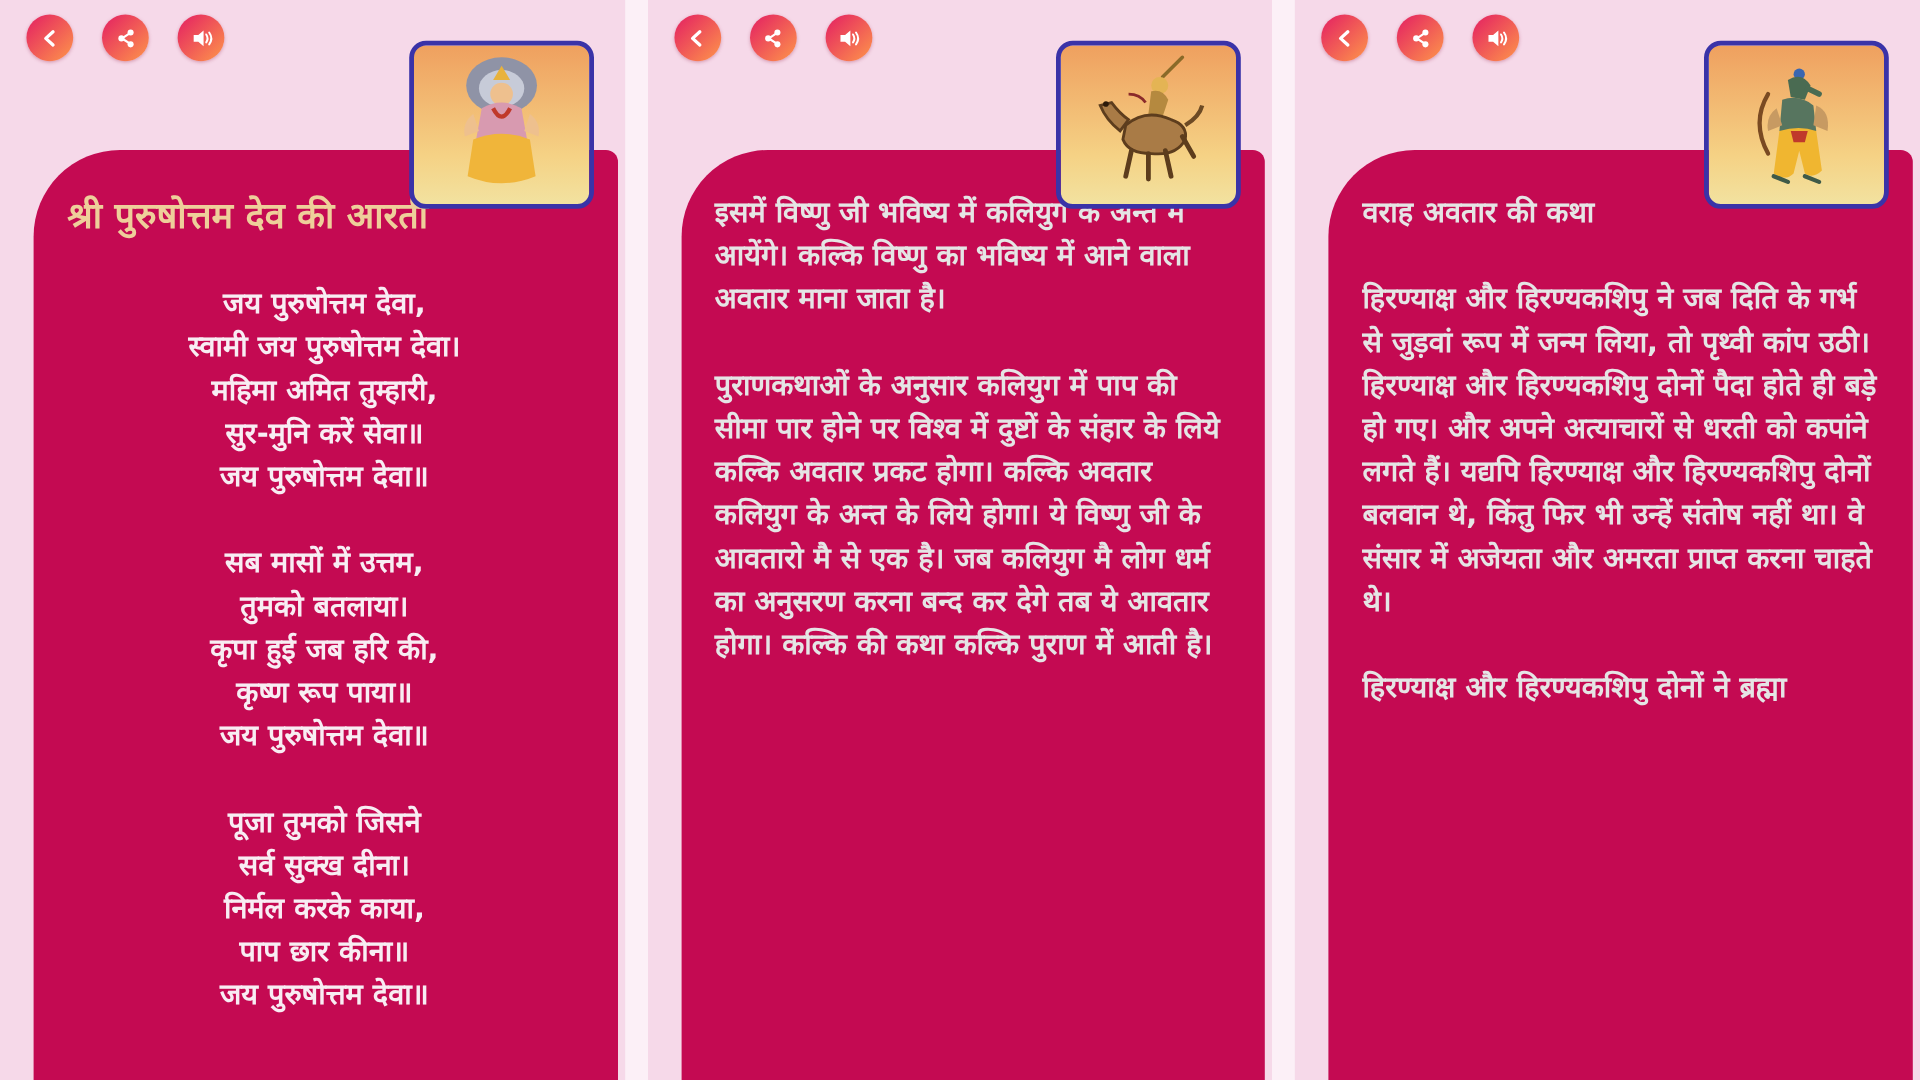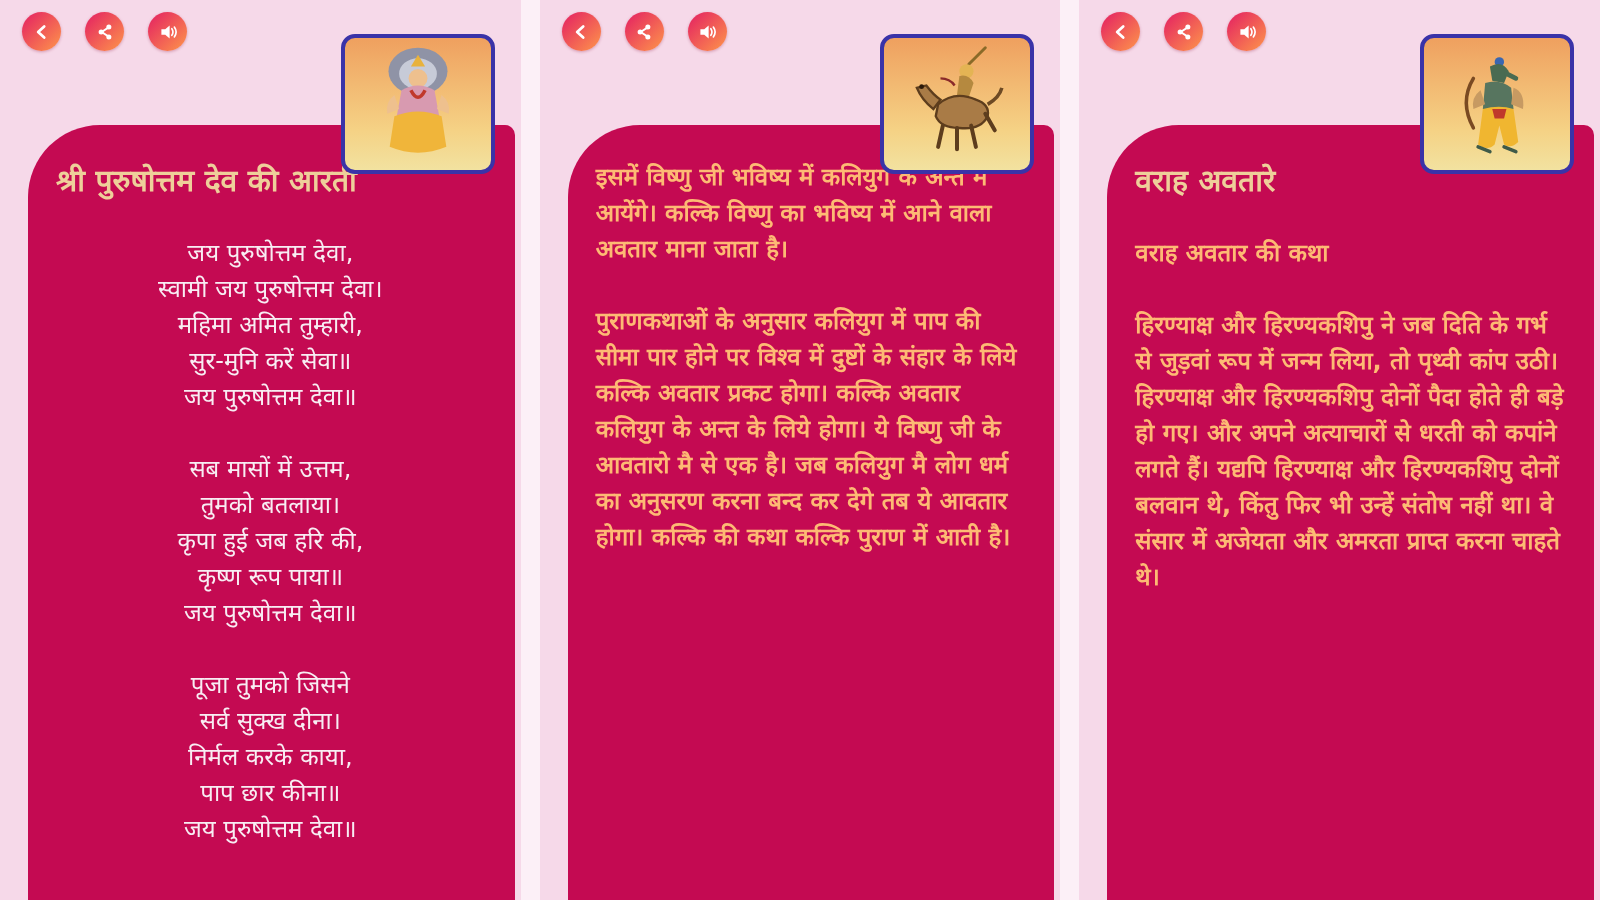--- a/index.html
+++ b/index.html
@@ -14,23 +14,23 @@
   .circle-btn svg{display:block;}
   .deity-card{position:absolute;top:34px;right:26px;width:146px;height:132px;
     border:4px solid #3a33a8;border-radius:14px;z-index:4;
     background:linear-gradient(180deg,#efa05f 0%,#f5d285 70%,#f2e2a0 100%);
     display:flex;align-items:center;justify-content:center;overflow:hidden;}
   .content-card{position:absolute;left:28px;right:6px;top:125px;bottom:-40px;
     background:#c40a52;border-radius:72px 10px 0 0;
     padding:34px 30px 0 28px;box-sizing:border-box;z-index:1;}
   .card-title{color:#eecf9a;font-size:30px;font-weight:700;line-height:1.45;
     margin:0 0 32px 0;max-width:410px;}
-  .verse{color:#f8edf3;font-size:24px;font-weight:400;line-height:36px;
+  .verse{color:#f8edf3;font-size:24px;font-weight:700;line-height:36px;
     text-align:center;white-space:pre-line;}
-  .para{color:#fdba74;font-size:24px;font-weight:600;line-height:36px;
+  .para{color:#e5e5e5;font-size:24px;font-weight:600;line-height:36px;
     margin:0 0 36px 0;white-space:pre-line;}
 </style>
 </head>
 <body>
 
 <div class="app">
 
   <div class="panel">
     <div class="btn-row">
       <div class="circle-btn">
@@ -192,19 +192,19 @@
           <path d="M36 40 Q28 46 30 56 L40 52 Z" fill="#c79a62"></path>
           <path d="M64 38 Q74 42 72 56 L62 52 Z" fill="#c79a62"></path>
           <path d="M38 56 Q52 52 64 56 L68 84 Q62 90 56 86 L52 70 L48 86 Q42 92 34 86 Z" fill="#f0b630"></path>
           <path d="M46 56 L58 56 L56 64 L48 64 Z" fill="#c0392b"></path>
           <path d="M34 88 L44 92 M56 88 L66 92" stroke="#3f5a48" stroke-width="3" stroke-linecap="round"></path>
         </svg>
       </span>
     </div>
 
     <div class="content-card">
-      <h1 class="card-title">वराह अवतारे</h1>
       <p class="para">वराह अवतार की कथा</p>
       <p class="para">हिरण्याक्ष और हिरण्यकशिपु ने जब दिति के गर्भ से जुड़वां रूप में जन्म लिया, तो पृथ्वी कांप उठी। हिरण्याक्ष और हिरण्यकशिपु दोनों पैदा होते ही बड़े हो गए। और अपने अत्याचारों से धरती को कपांने लगते हैं। यद्यपि हिरण्याक्ष और हिरण्यकशिपु दोनों बलवान थे, किंतु फिर भी उन्हें संतोष नहीं था। वे संसार में अजेयता और अमरता प्राप्त करना चाहते थे।</p>
+      <p class="para">हिरण्याक्ष और हिरण्यकशिपु दोनों ने ब्रह्मा</p>
     </div>
   </div>
 
 </div>
 
 </body></html>

